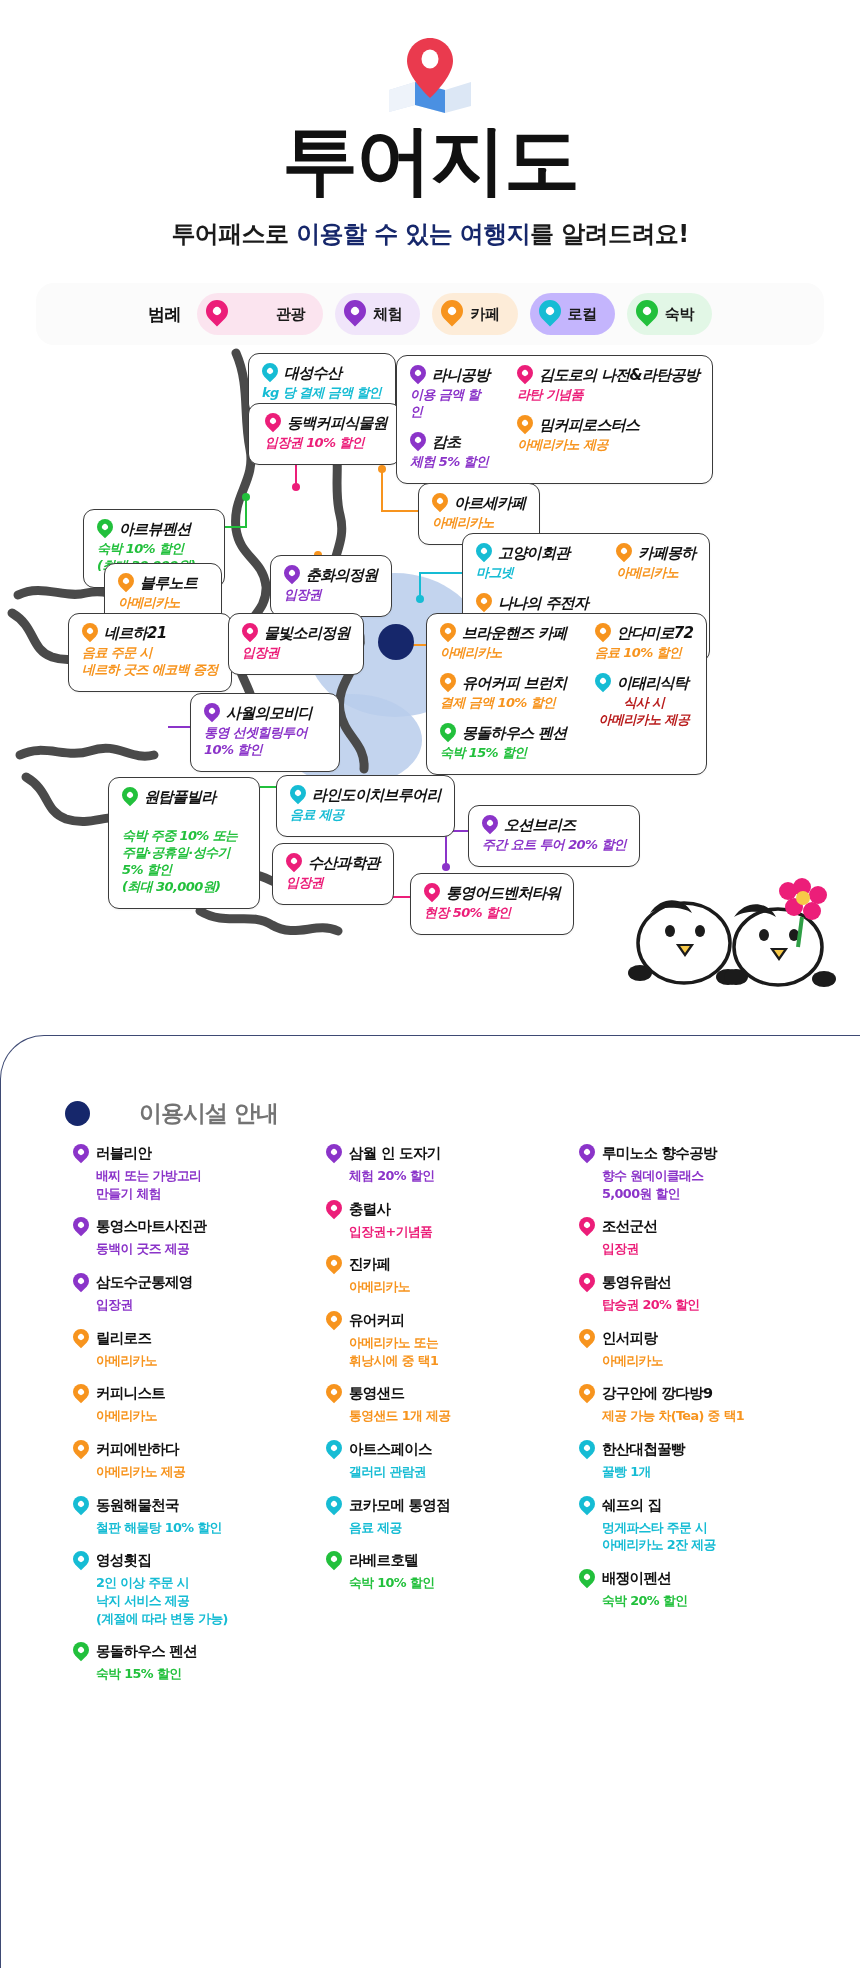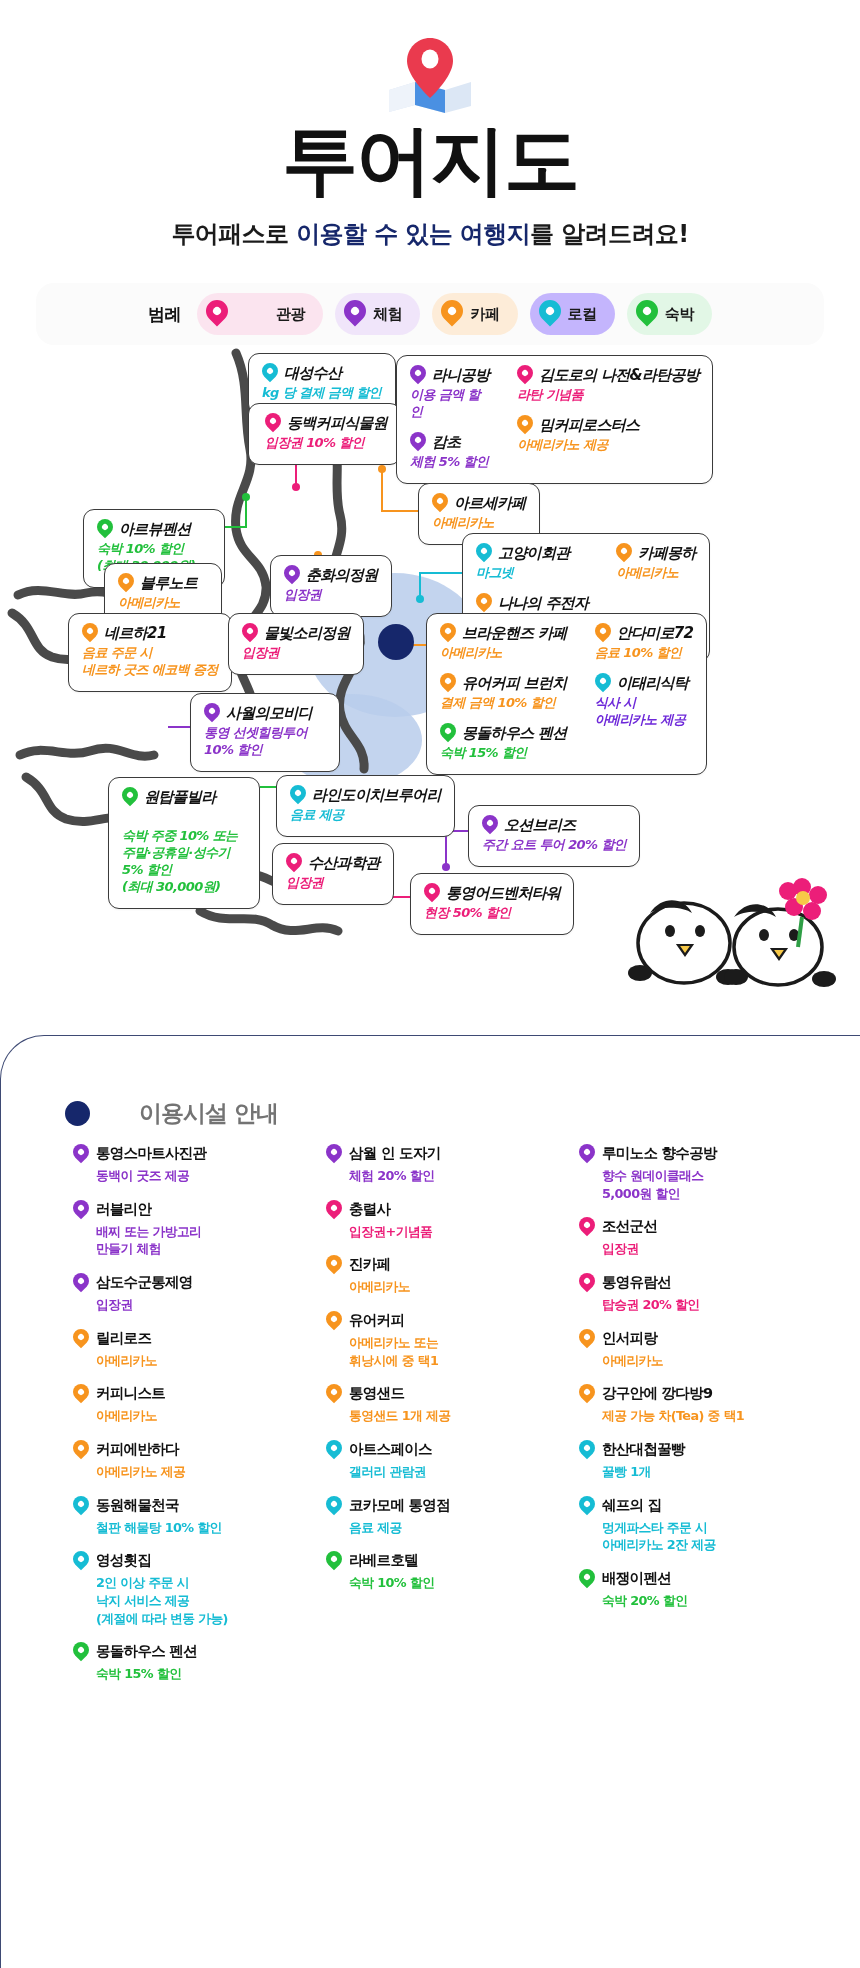--- a/index.html
+++ b/index.html
@@ -587,21 +587,21 @@
                 </div>
                 <div class="entry-desc" style="color: rgb(247, 148, 30);">음료 10% 할인</div>
               </div>
               <div class="entry">
                 <div class="entry-head">
                   <span class="pin" style="color: rgb(22, 188, 212);">
                     <i></i>
                   </span>
                   <span class="entry-name">이태리식탁</span>
                 </div>
-                <div class="entry-desc" style="color: #6d28d9;">식사 시
+                <div class="entry-desc" style="color: #b91c1c; text-align: center;">식사 시
 아메리카노 제공</div>
               </div>
             </div>
           </div>
         </div>
         <div class="box" style="left: 190px; top: 348px; min-width: 150px;">
           <div class="entry">
             <div class="entry-head">
               <span class="pin" style="color: rgb(139, 52, 201);">
                 <i></i>
@@ -678,33 +678,33 @@
       <span class="dot-big"></span>
       <span class="bottom-title">이용시설 안내</span>
     </div>
     <div class="list-grid" id="bottom-list">
         <div class="list-col">
           <div class="list-item">
             <div class="li-head">
               <span class="pin" style="color: rgb(139, 52, 201);">
                 <i></i>
               </span>
-              <span class="li-name">통영스마트사진관</span>
-            </div>
-            <div class="li-desc" style="color: rgb(139, 52, 201);">동백이 굿즈 제공</div>
-          </div>
-          <div class="list-item">
-            <div class="li-head">
-              <span class="pin" style="color: rgb(139, 52, 201);">
-                <i></i>
-              </span>
               <span class="li-name">러블리안</span>
             </div>
             <div class="li-desc" style="color: rgb(139, 52, 201);">배찌 또는 가방고리
 만들기 체험</div>
+          </div>
+          <div class="list-item">
+            <div class="li-head">
+              <span class="pin" style="color: rgb(139, 52, 201);">
+                <i></i>
+              </span>
+              <span class="li-name">통영스마트사진관</span>
+            </div>
+            <div class="li-desc" style="color: rgb(139, 52, 201);">동백이 굿즈 제공</div>
           </div>
           <div class="list-item">
             <div class="li-head">
               <span class="pin" style="color: rgb(139, 52, 201);">
                 <i></i>
               </span>
               <span class="li-name">삼도수군통제영</span>
             </div>
             <div class="li-desc" style="color: rgb(139, 52, 201);">입장권</div>
           </div>

